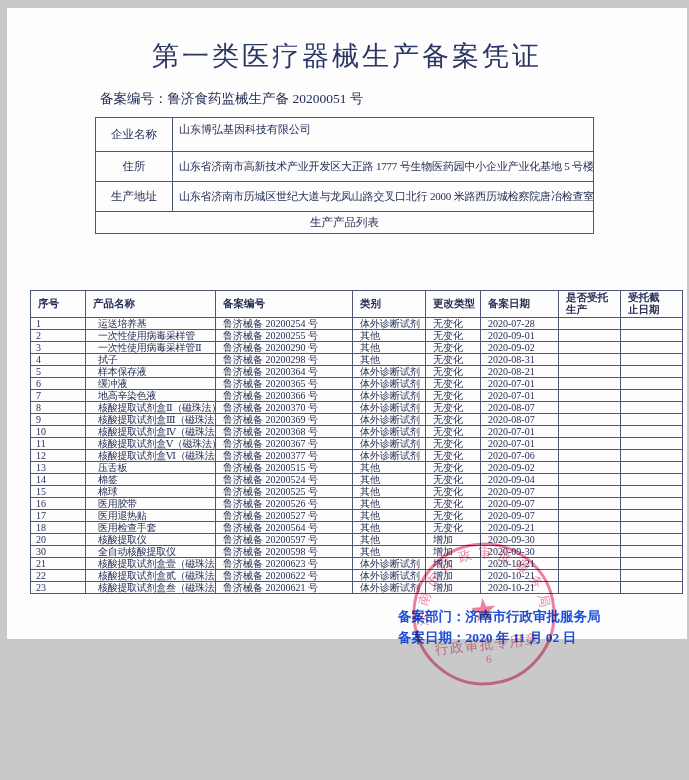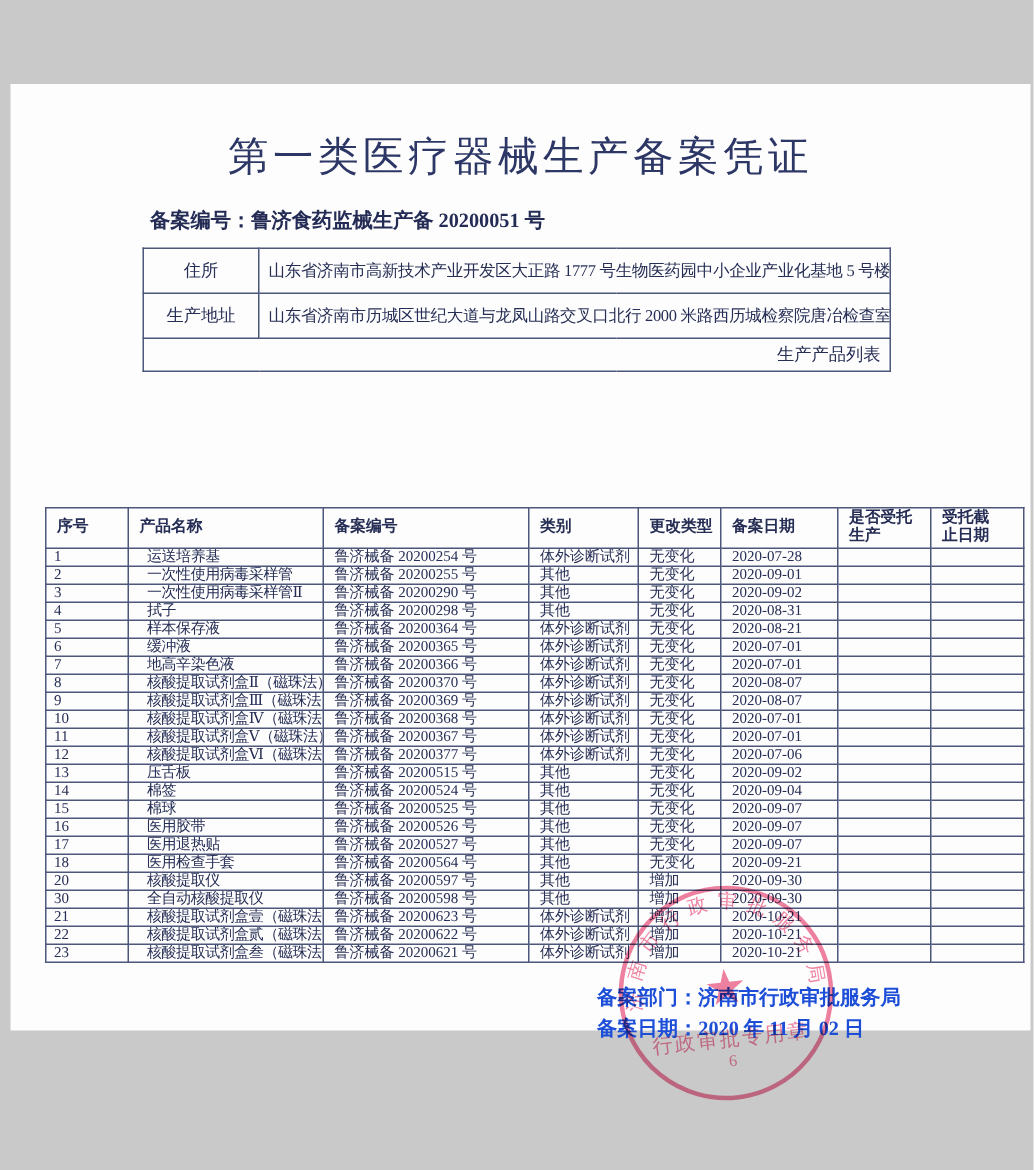--- a/index.html
+++ b/index.html
@@ -7,46 +7,45 @@
   body {
     position:relative;
     background:#c9c9c9;
     font-family:"Liberation Serif","DejaVu Serif",serif;
     color:#262e55;
     overflow:hidden;
   }
   .page {
     position:absolute; left:7px; top:8px; width:680px; height:631px;
     background:#fdfdfd;
-    margin-top:48px;
   }
   .doc-title {
     position:absolute; left:0; top:30px; width:100%;
     text-align:center; font-size:27px; letter-spacing:3px;
     color:#2c3766; font-weight:400;
   }
   .reg-line {
     position:absolute; left:93px; top:82px;
-    font-size:13.5px; font-weight:bold; color:#242c55;
+    font-size:13.5px; font-weight:normal; color:#242c55;
   }
   table { border-collapse:collapse; table-layout:fixed; }
   td, th { border:1px solid #4c577a; overflow:hidden; }
 
   
   .info-table { position:absolute; left:88px; top:109px; width:498px; }
   .info-table td { font-size:11px; padding:1px 6px; vertical-align:middle; }
   .info-table .lbl { text-align:center; font-size:11.5px; padding:1px 2px; }
   .row-company td { height:34px; }
   .row-company .val { vertical-align:top; padding-top:4px; }
   .row-residence td, .row-address td { height:30px; }
   .val-sm { font-size:9.8px; white-space:nowrap; letter-spacing:-0.2px; }
   .row-rep td { height:25px; }
   .row-scope td { height:34px; }
   .scope-line { font-size:10.8px; line-height:14px; white-space:nowrap; }
-  .row-listtitle td { height:22px; text-align:right; font-size:11.5px; }
+  .row-listtitle td { height:22px; text-align:center; font-size:11.5px; }
 
   
   .prod-table { position:absolute; left:23px; top:282px; width:652px; }
   .prod-table th {
     font-size:10.5px; font-weight:bold; text-align:left;
     padding:1px 4px 1px 7px; white-space:pre-line; line-height:12px;
     height:26px; vertical-align:middle;
   }
   .prod-table td {
     font-size:10px; height:11.5px; line-height:11px;
@@ -78,20 +77,24 @@
   <div class="reg-line">备案编号：鲁济食药监械生产备 20200051 号</div>
 
   <table class="info-table">
     <colgroup>
         <col style="width:77px">
         <col style="width:121px">
         <col style="width:117px">
         <col style="width:183px">
       </colgroup>
     <tbody>
+        <tr class="row-company">
+      <td class="lbl">企业名称</td>
+      <td class="val" colspan="3">山东博弘基因科技有限公司</td>
+    </tr>
     <tr class="row-residence">
       <td class="lbl">住所</td>
       <td class="val-sm" colspan="3">山东省济南市高新技术产业开发区大正路 1777 号生物医药园中小企业产业化基地 5 号楼 201-3 厂房</td>
     </tr>
     <tr class="row-address">
       <td class="lbl">生产地址</td>
       <td class="val-sm" colspan="3">山东省济南市历城区世纪大道与龙凤山路交叉口北行 2000 米路西历城检察院唐冶检查室南侧东 3 楼 2 层</td>
     </tr>
     <tr class="row-listtitle">
       <td colspan="4">生产产品列表</td>

